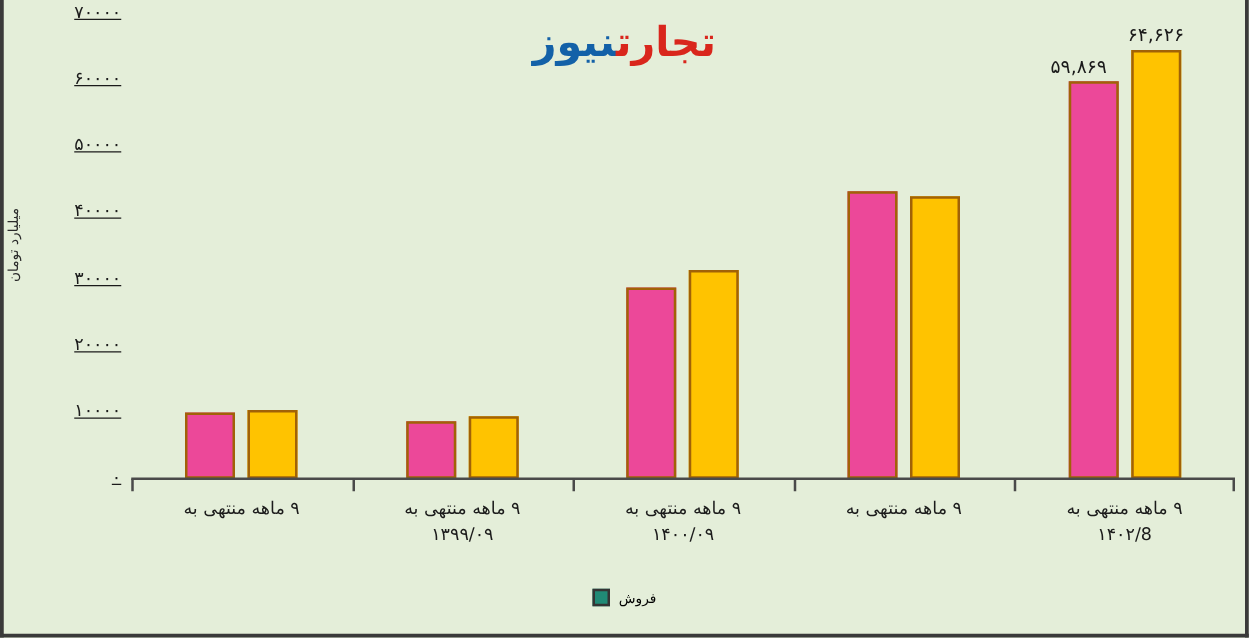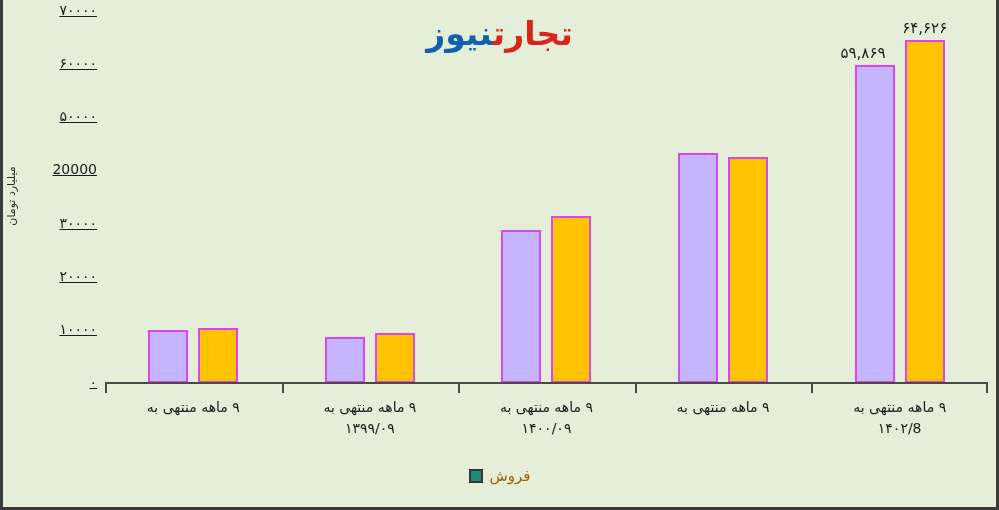--- a/index.html
+++ b/index.html
@@ -63,25 +63,25 @@
     position:absolute;bottom:0;
     height:373px;
     display:flex;
     flex-direction:row-reverse;
     align-items:flex-end;
     justify-content:center;
     gap:10px;
   }
   .bar{
     width:40px;
-    border:2px solid #d946ef;
+    border:2px solid #a16207;
     box-sizing:border-box;
     position:relative;
   }
-  .bar.teal{background:#c4b5fd;}
+  .bar.teal{background:#ec4899;}
   .bar.yellow{background:#ffc300;}
   .bar-label{
     position:absolute;
     bottom:100%;
     left:50%;
     transform:translateX(-50%);
     margin-bottom:5px;
     font-size:15px;
     color:#1b1b1b;
     white-space:nowrap;
@@ -113,36 +113,36 @@
     justify-content:center;
     align-items:center;
     gap:28px;
   }
   .legend-item{display:flex;flex-direction:row-reverse;align-items:center;gap:7px;}
   .legend-swatch{
     width:14px;height:14px;
     border:2px solid #343434;
     box-sizing:border-box;
   }
-  .legend-text{font-size:15px;color:#a16207;white-space:nowrap;}
+  .legend-text{font-size:11px;color:#000000;white-space:nowrap;}
 </style>
 </head>
 <body>
 
 <div id="chart-root">
 
   <div class="watermark">
     <span class="wm-a">تجارت</span><span class="wm-b">نیوز</span>
   </div>
 
   <div class="y-axis" id="y-axis">
       <div class="y-tick" style="top: 10px;">۷۰۰۰۰</div>
       <div class="y-tick" style="top: 63.1429px;">۶۰۰۰۰</div>
       <div class="y-tick" style="top: 116.286px;">۵۰۰۰۰</div>
-      <div class="y-tick" style="top: 169.429px;">20000</div>
+      <div class="y-tick" style="top: 169.429px;">۴۰۰۰۰</div>
       <div class="y-tick" style="top: 222.571px;">۳۰۰۰۰</div>
       <div class="y-tick" style="top: 275.714px;">۲۰۰۰۰</div>
       <div class="y-tick" style="top: 328.857px;">۱۰۰۰۰</div>
       <div class="y-tick" style="top: 382px;">۰</div>
     </div>
   <div class="y-title">میلیارد تومان</div>
 
   <div class="plot" id="plot-area">
       <div class="group" style="left: 0px; width: 176.6px;">
         <div class="bar teal" style="height: 53.1429px;"></div>

